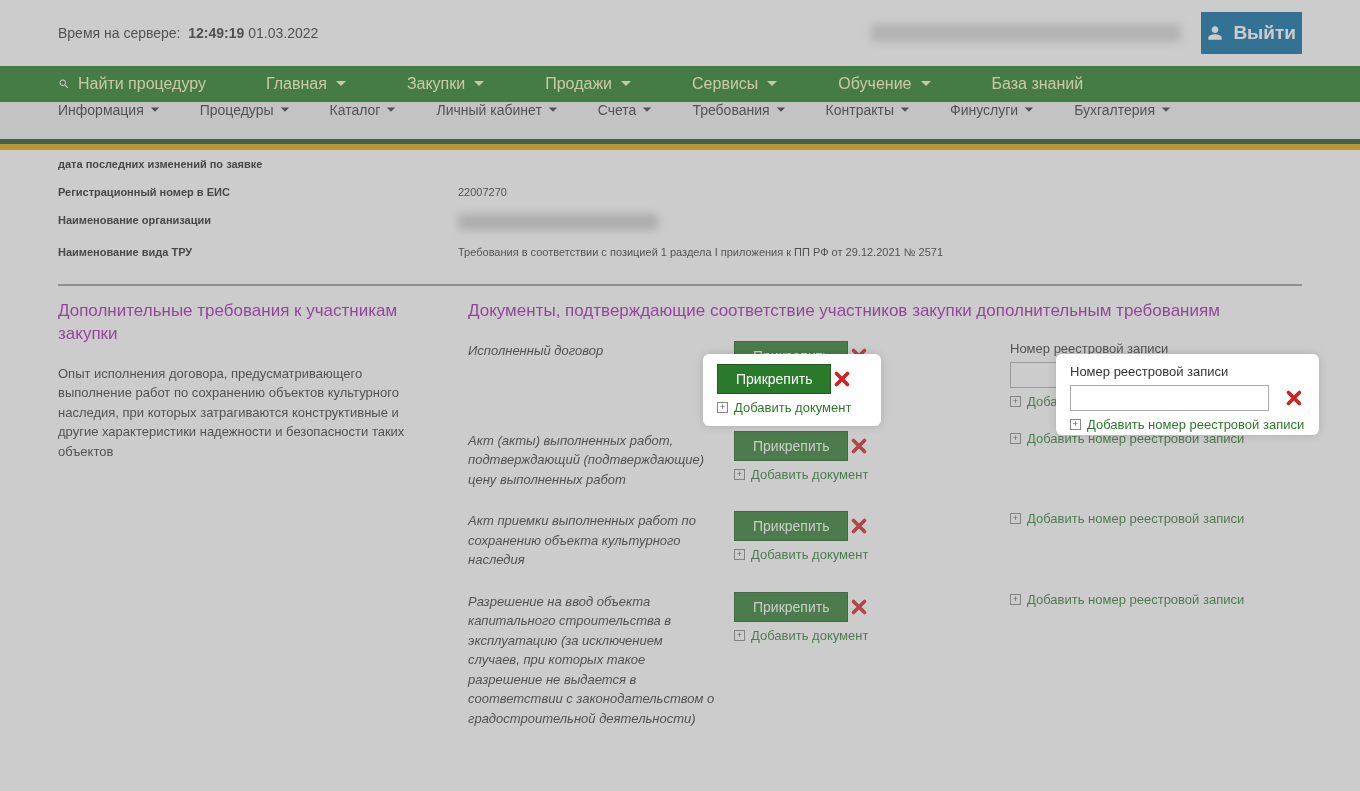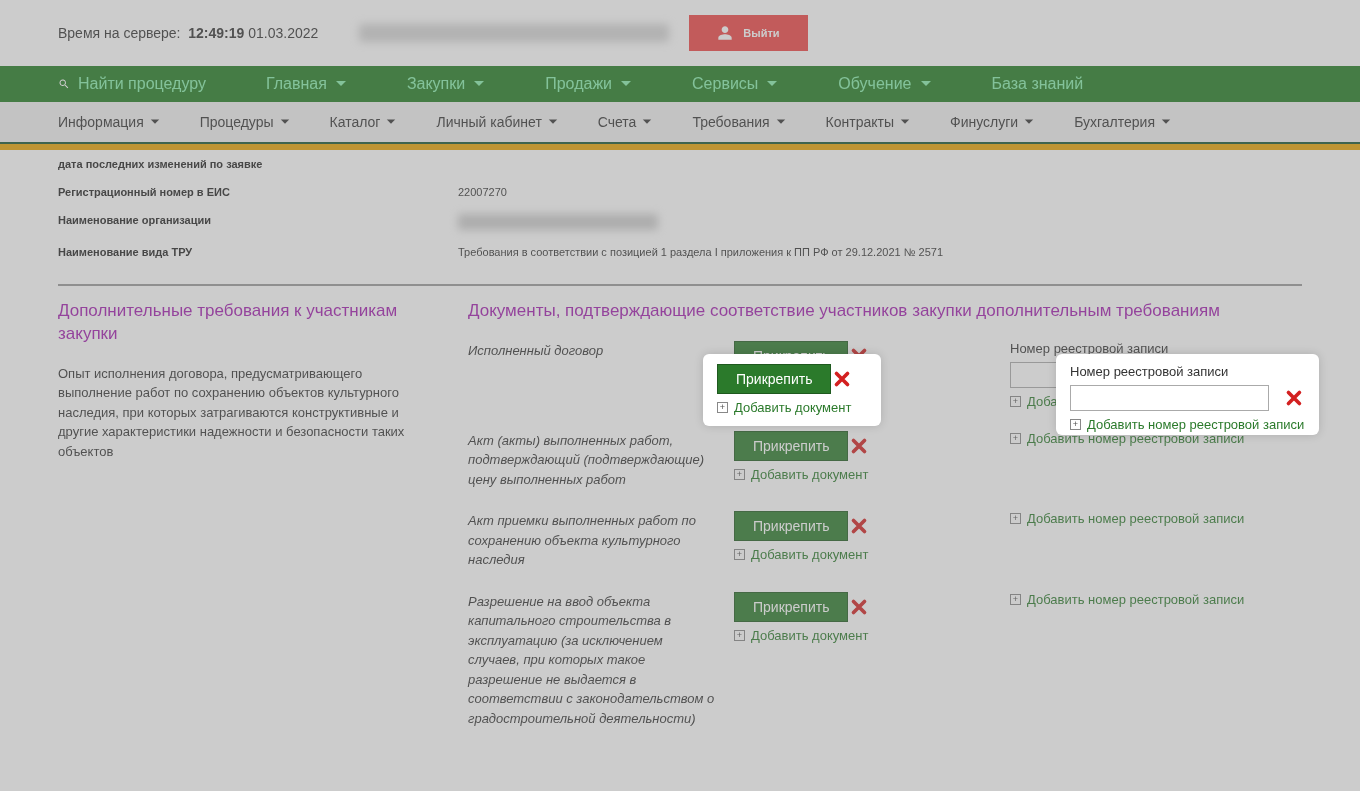--- a/index.html
+++ b/index.html
@@ -13,72 +13,72 @@
   .overlay {
     position: absolute;
     top: 0; left: 0; right: 0; bottom: 0;
     background: rgba(128,128,128,0.4);
     pointer-events: none;
     z-index: 50;
   }
   .top-bar {
     display: flex;
     align-items: center;
-    justify-content: flex-start;
+    justify-content: space-between;
     padding: 10px 58px 10px 58px;
     background: #fff;
     height: 66px;
     gap: 41px;
   }
   .server-time { font-size: 14px; color: #333; }
   .server-time .time-bold { font-weight: bold; }
   .top-right { display: flex; align-items: center; gap: 20px; }
   .user-info-blur {
     width: 310px; height: 18px;
     background: rgba(170,170,170,0.5);
     filter: blur(4px);
     border-radius: 3px;
   }
   .logout-btn {
-    background: #ef4444;
+    background: #0369a1;
     color: #fff;
     border: none;
-    padding: 10px 28px;
-    font-size: 11px;
+    padding: 10px 6px;
+    font-size: 19px;
     font-weight: bold;
     cursor: pointer;
     display: flex;
     align-items: center;
     gap: 10px;
   }
   .logout-btn svg { width: 16px; height: 16px; }
   .main-nav {
     background: #1f7a1f;
     display: flex;
     align-items: center;
     height: 36px;
     padding: 0 58px;
     gap: 60px;
   }
   .main-nav .nav-item {
-    color: #86efac;
+    color: #fef9c3;
     font-size: 16px;
     display: flex;
     align-items: center;
     gap: 8px;
     cursor: pointer;
   }
   .main-nav .nav-item svg { width: 12px; height: 12px; }
   .search-item { display: flex; align-items: center; gap: 10px; }
   .search-item svg { width: 18px; height: 18px; }
   .sub-nav {
     background: #f0f0f0;
-    border-bottom: 2px solid #14532d;
-    display: flex;
-    align-items: center;
+    border-bottom: 5px solid #14532d;
+    display: flex;
+    align-items: flex-start;
     height: 42px;
     padding: 0 58px;
     gap: 40px;
   }
   .sub-nav .sub-item {
     color: #333;
     font-size: 14px;
     display: flex;
     align-items: center;
     gap: 6px;

